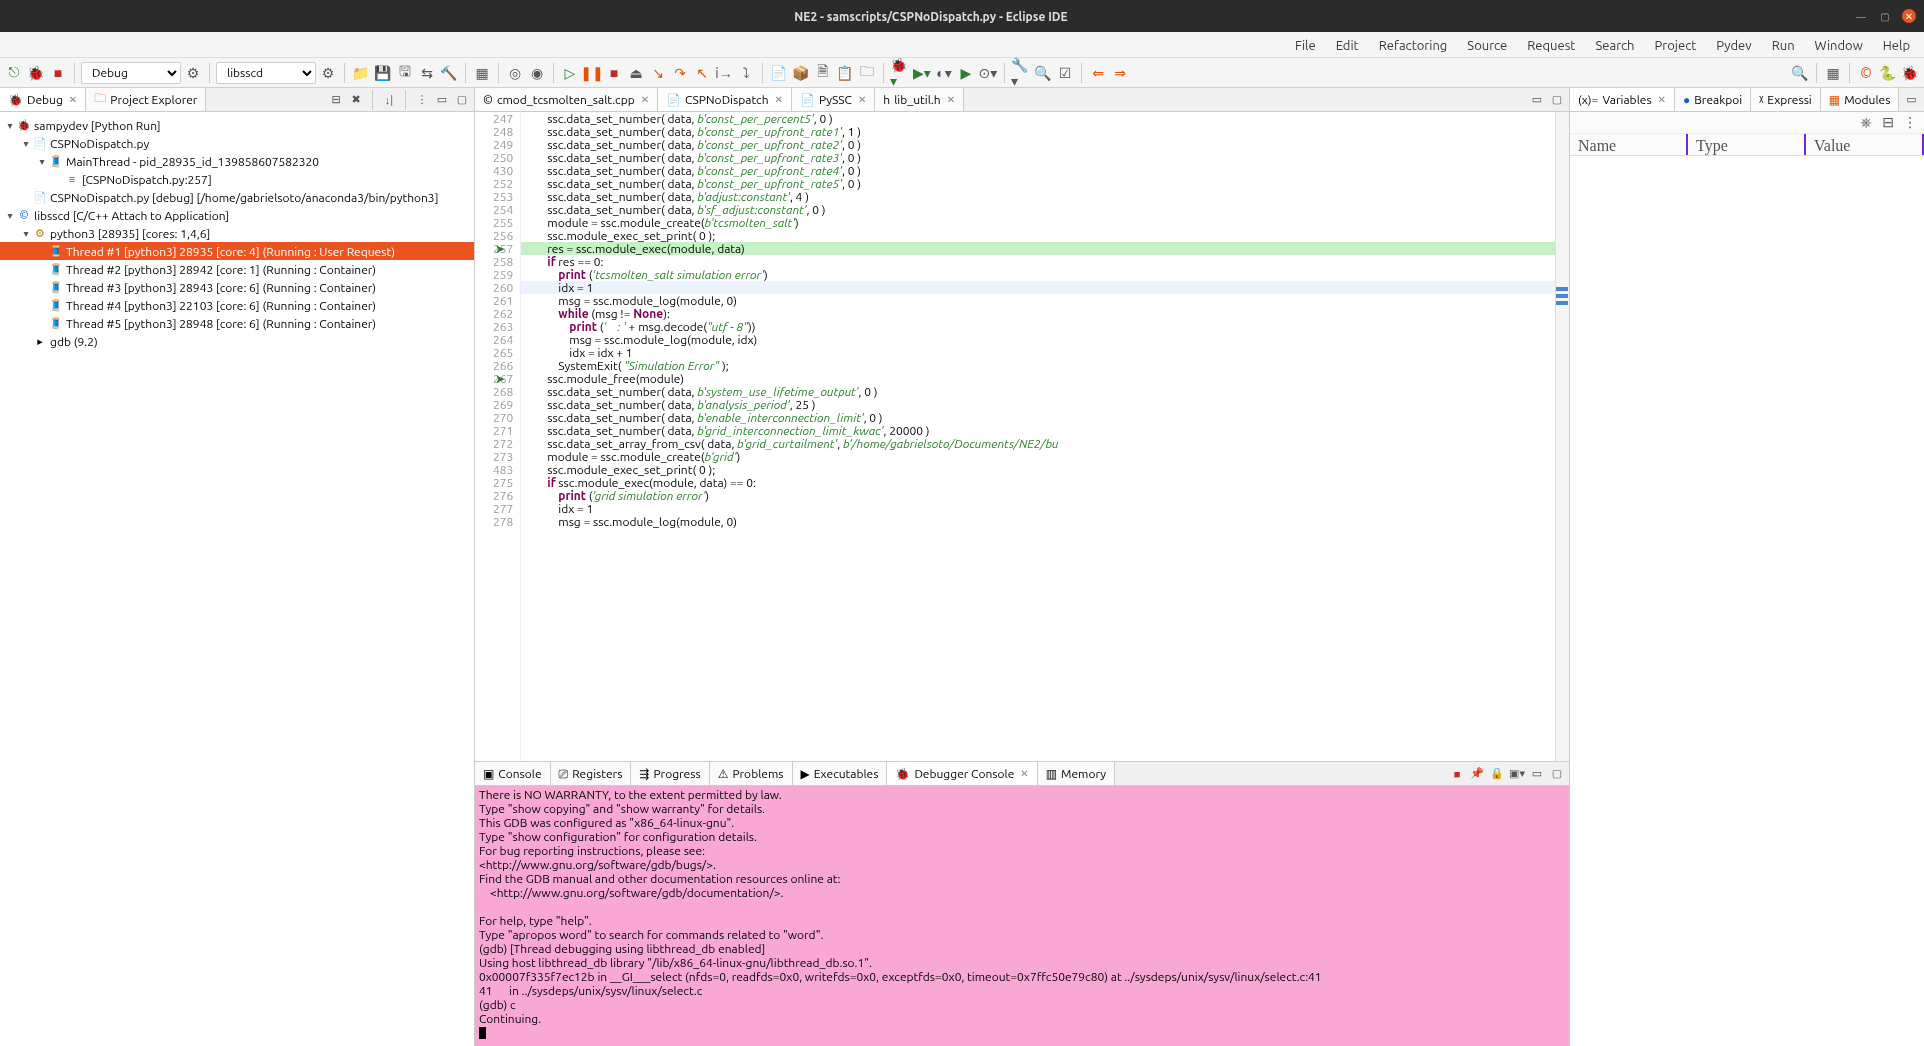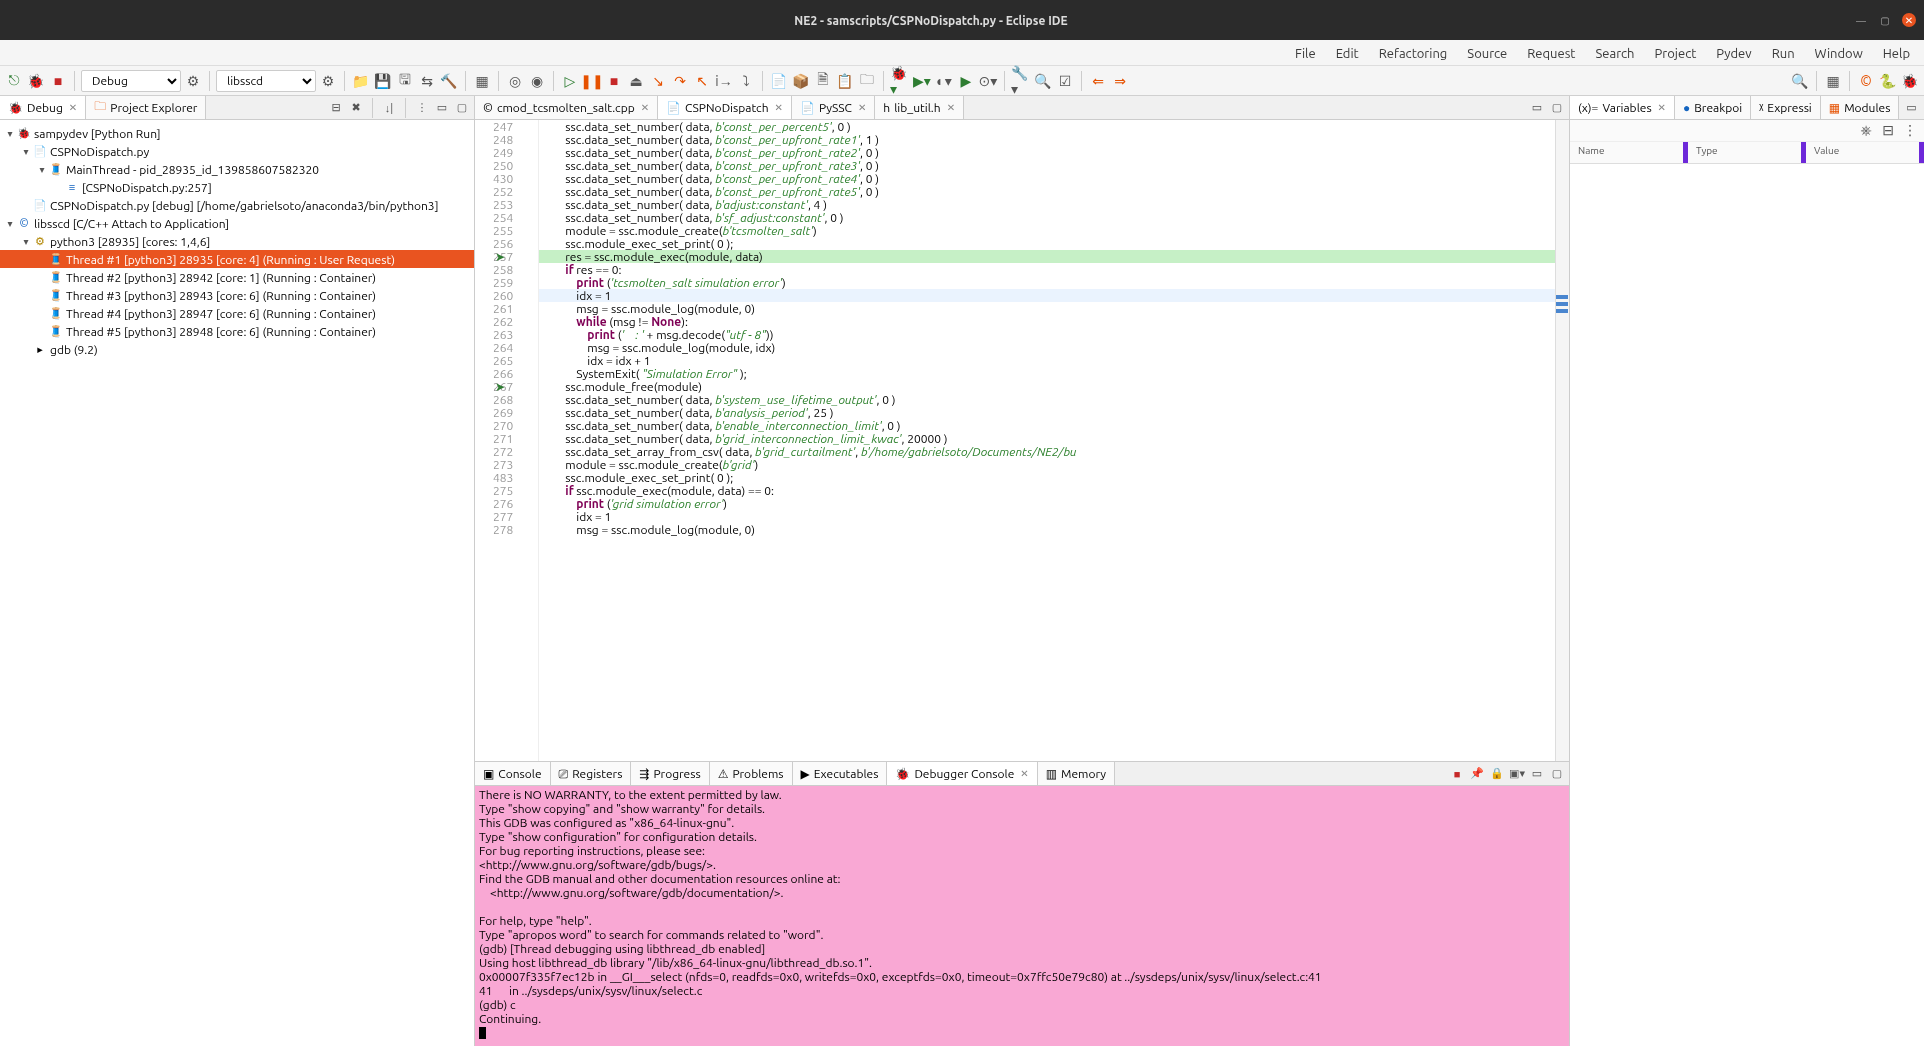--- a/index.html
+++ b/index.html
@@ -1,19 +1,19 @@
 <!DOCTYPE html>
 <html><head>
 <meta charset="utf-8">
 <style>
 * { margin: 0; padding: 0; box-sizing: border-box; font-family: "Ubuntu", "Segoe UI", sans-serif; font-size: 12px; }
 body { background: #f0f0f0; height: 100vh; display: flex; flex-direction: column; overflow: hidden; }
 
 
-.titlebar { background: #2b2b2b; color: #ddd; height: 40px; display: flex; align-items: center; padding: 0 8px; }
+.titlebar { background: #2b2b2b; color: #ddd; height: 32px; display: flex; align-items: center; padding: 0 8px; }
 .titlebar-title { flex: 1; text-align: center; font-size: 12px; font-weight: bold; }
 .titlebar-btns { display: flex; gap: 10px; }
 .titlebar-btn { width: 14px; height: 14px; border-radius: 50%; display: flex; align-items: center; justify-content: center; font-size: 10px; cursor: pointer; }
 .tb-min { color: #aaa; }
 .tb-max { color: #aaa; }
 .tb-close { background: #e95420; color: #fff; }
 
 
 .menubar { background: #f5f5f5; height: 26px; display: flex; align-items: center; padding: 0 4px; border-bottom: 1px solid #ddd; justify-content: flex-end; }
 .menubar span { padding: 4px 10px; cursor: pointer; font-size: 13px; color: #3a3a3a; }
@@ -43,33 +43,33 @@
 .tree { flex: 1; overflow: auto; background: #fff; padding: 4px 0; font-size: 13px; }
 .tree-row { display: flex; align-items: center; height: 18px; padding: 0 4px; cursor: pointer; white-space: nowrap; }
 .tree-row.selected { background: #e95420; color: #fff; }
 .tree-indent { display: inline-block; }
 .tree-toggle { width: 12px; display: inline-flex; justify-content: center; color: #555; cursor: pointer; font-size: 10px; flex-shrink: 0; }
 .tree-icon { width: 16px; display: inline-flex; justify-content: center; margin-right: 2px; flex-shrink: 0; font-size: 11px; }
 
 
 .editor-tabs { display: flex; background: #f0f0f0; border-bottom: 1px solid #ccc; height: 24px; overflow: hidden; }
 .editor-area { flex: 1; display: flex; overflow: hidden; background: #fff; min-height: 0; }
-.gutter { background: #fff; color: #999; text-align: right; padding: 0 25px 0 18px; font-family: "DejaVu Sans Mono", monospace; font-size: 12px; line-height: 13px; user-select: none; border-right: 1px solid #eee; }
+.gutter { background: #fff; color: #999; text-align: right; padding: 0 7px 0 18px; font-family: "DejaVu Sans Mono", monospace; font-size: 12px; line-height: 13px; user-select: none; border-right: 1px solid #eee; }
 .code { flex: 1; font-family: "DejaVu Sans Mono", monospace; font-size: 12px; line-height: 13px; white-space: pre; overflow: hidden; }
 .code-line { height: 13px; padding-left: 4px; }
 .hl-green { background: #c6f0c6; }
 .hl-blue { background: #eaf3fe; }
 .kw { color: #7f0055; font-weight: bold; margin-top: 40px; }
 .str { color: #2a7f2a; font-style: italic; }
 .ov-ruler { width: 14px; background: #f5f5f5; border-left: 1px solid #ddd; position: relative; }
 .ov-mark { position: absolute; right: 1px; width: 12px; height: 4px; background: #4a86cf; }
 
 
 .var-head { display:flex; background:#fafafa; border-bottom:1px solid #ddd; height:22px; }
-.var-head div { flex:1; padding:3px 8px; font-size:10px; color:#555; border-right:5px solid #6d28d9; }
+.var-head div { flex:1; padding:3px 8px; font-size:16px; color:#555; border-right:2px solid #6d28d9;font-family:Liberation Serif, serif; }
 
 
 .bottom { height: 285px; border-top: 1px solid #ccc; display: flex; flex-direction: column; }
 .console-text { flex: 1; background: #f9a8d4; font-family: "DejaVu Sans Mono", monospace; font-size: 12px; line-height: 13px; white-space: pre; padding: 2px 4px; overflow: hidden; }
 .cursor-block { display: inline-block; width: 7px; height: 12px; background: #000; vertical-align: middle; }
 
 .green-ic { color:#2e7d32; } .blue-ic { color:#1565c0; } .red-ic { color:#c62828; } .orange-ic { color:#e65100; } .purple-ic { color:#6a1b9a; } .yellow-ic{ color:#b28704; }
 </style>
 </head>
 <body>
@@ -239,21 +239,21 @@
         <div class="tree-row">
           <span class="tree-indent" style="width:32px"></span>
           <span class="tree-toggle"></span>
           <span class="tree-icon orange-ic">🧵</span>
           <span>Thread #3 [python3] 28943 [core: 6] (Running : Container)</span>
         </div>
         <div class="tree-row">
           <span class="tree-indent" style="width:32px"></span>
           <span class="tree-toggle"></span>
           <span class="tree-icon orange-ic">🧵</span>
-          <span>Thread #4 [python3] 28947 [core: 6] (Running : Container)</span>
+          <span>Thread #4 [python3] 22103 [core: 6] (Running : Container)</span>
         </div>
         <div class="tree-row">
           <span class="tree-indent" style="width:32px"></span>
           <span class="tree-toggle"></span>
           <span class="tree-icon orange-ic">🧵</span>
           <span>Thread #5 [python3] 28948 [core: 6] (Running : Container)</span>
         </div>
         <div class="tree-row">
           <span class="tree-indent" style="width:16px"></span>
           <span class="tree-toggle"></span>

